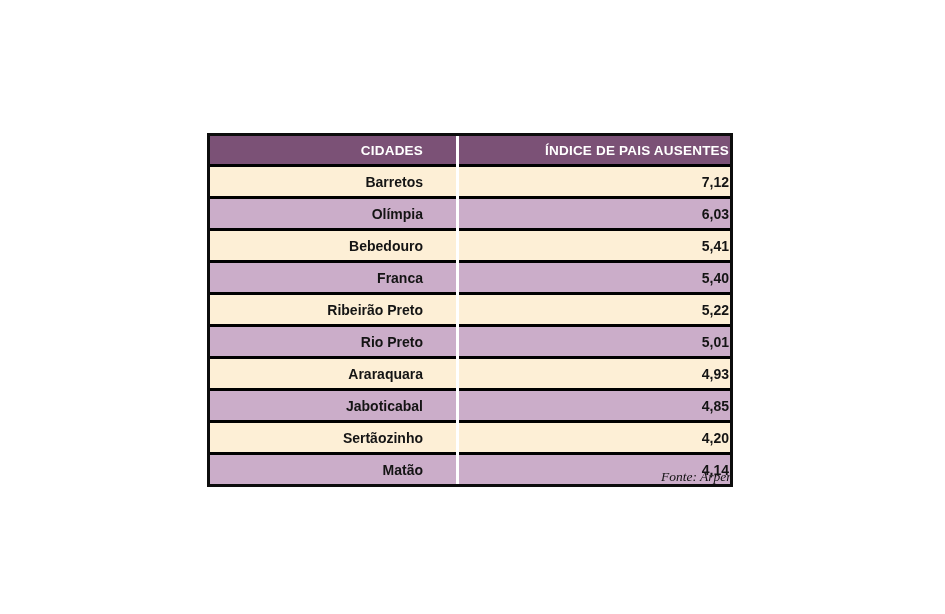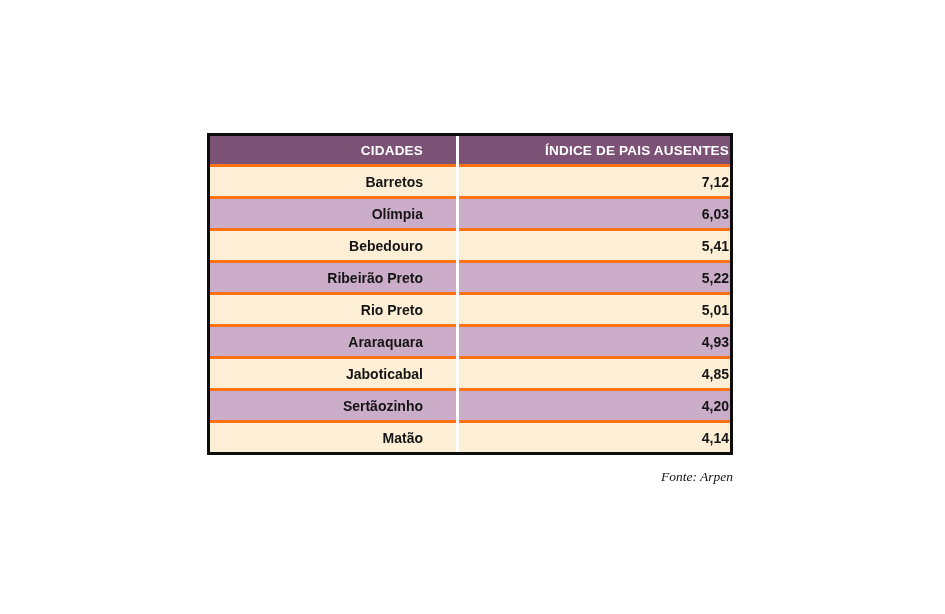--- a/index.html
+++ b/index.html
@@ -47,21 +47,21 @@
   
   table.data-table td {
     height: 27px;
     color: #141414;
     font-size: 14px;
     font-weight: bold;
   }
   th.city, td.city  { width: 212px; padding-right: 33px; }
   th.value, td.value { }
   
-  table.data-table tbody tr td { border-top: 3px solid #f97316; }
+  table.data-table tbody tr td { border-top: 3px solid #000000; }
   table.data-table th.value,
   table.data-table td.value { border-left: 3px solid #ffffff; }
   
   tbody tr:nth-child(odd)  td { background: #fdefd6; }
   tbody tr:nth-child(even) td { background: #cbadc9; }
   
   .source {
     position: absolute;
     top: 469px;
     right: 212px;
@@ -90,20 +90,24 @@
       </tr>
       <tr>
         <td class="city">Olímpia</td>
         <td class="value">6,03</td>
       </tr>
       <tr>
         <td class="city">Bebedouro</td>
         <td class="value">5,41</td>
       </tr>
       <tr>
+        <td class="city">Franca</td>
+        <td class="value">5,40</td>
+      </tr>
+      <tr>
         <td class="city">Ribeirão Preto</td>
         <td class="value">5,22</td>
       </tr>
       <tr>
         <td class="city">Rio Preto</td>
         <td class="value">5,01</td>
       </tr>
       <tr>
         <td class="city">Araraquara</td>
         <td class="value">4,93</td>

